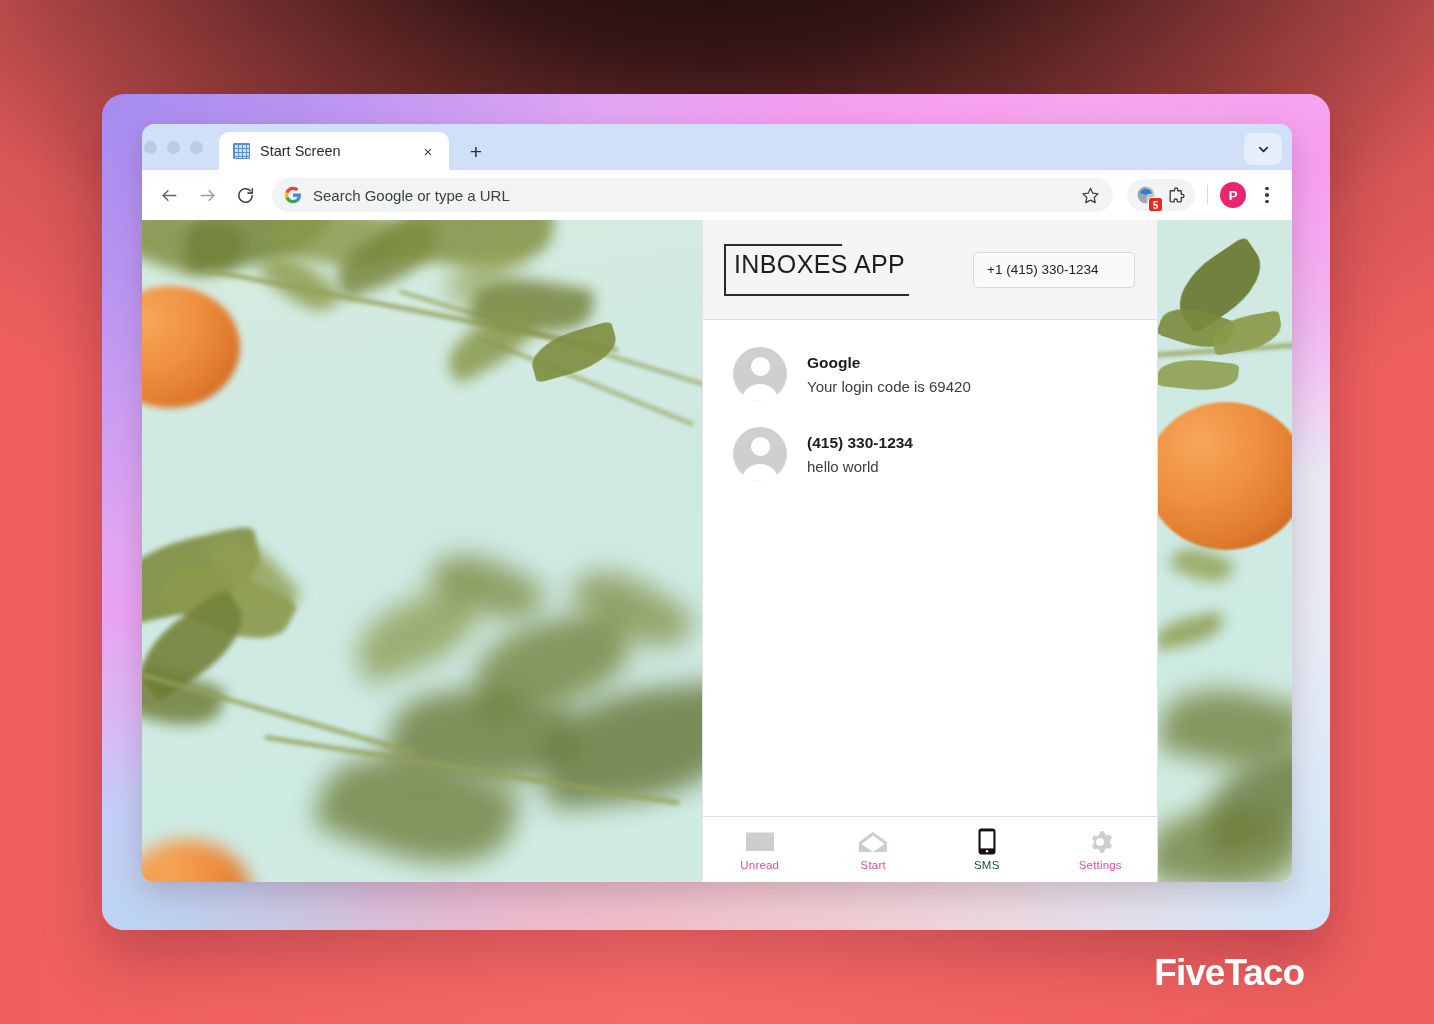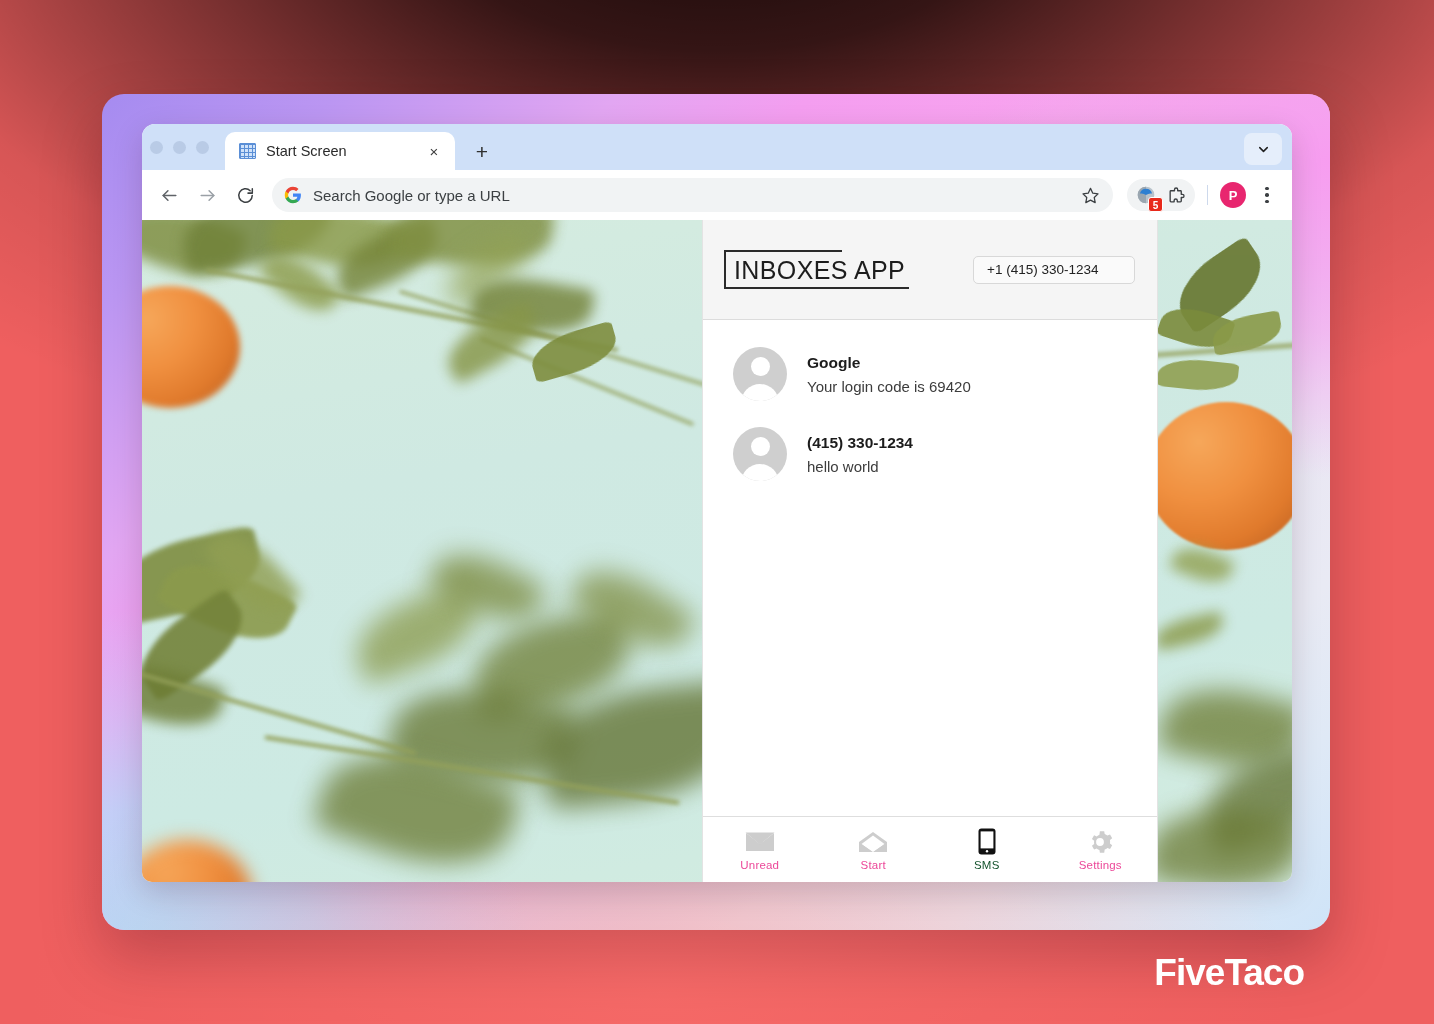--- a/index.html
+++ b/index.html
@@ -77,21 +77,21 @@
     z-index: 4;
   }
 
   
   .tabstrip {
     position: relative;
     height: 46px;
     background: #cfe0f8;
     display: flex;
     align-items: flex-end;
-    padding-left: 6px;
+    padding-left: 0;
   }
   .win-dots { display:flex; gap:10px; align-items:center; height:46px; padding:0 10px 0 2px; }
   .dot { width: 13px; height: 13px; border-radius: 50%; background: #b9cbe6; }
 
   .tab {
     position: relative;
     display: flex; align-items: center; gap: 10px;
     height: 38px;
     min-width: 230px;
     padding: 0 10px 0 14px;
@@ -231,21 +231,21 @@
   }
   .panel-header {
     height: 100px; flex: none;
     background: #f5f5f5;
     border-bottom: 1px solid #dcdcdc;
     display: flex; align-items: center; justify-content: space-between;
     padding: 0 22px 0 21px;
   }
   .brand {
     position: relative;
-    padding: 6px 4px 4px 10px;
+    padding: 6px 4px 17px 10px;
     color: #1d1d1d;
     font-size: 25px;
     letter-spacing: .4px;
     font-weight: 400;
     font-family: "Liberation Sans", sans-serif;
     white-space: nowrap;
   }
   .brand::before {
     content:"";
     position: absolute; left: 0; top: 0;
@@ -254,21 +254,21 @@
   .brand::after {
     content:"";
     position: absolute; left: 0; bottom: 0;
     width: 100%; height: 2px; background: #2b2b2b;
   }
   .brand-left-rule {
     position: absolute; left: 0; top: 0; bottom: 0;
     width: 2px; background: #2b2b2b;
   }
   .phone-box {
-    width: 162px; height: 28px;
+    width: 162px; height: 36px;
     background: #fafafa;
     border: 1px solid #d8d8d8;
     border-radius: 5px;
     display: flex; align-items: center;
     padding: 0 13px;
     font-size: 13.5px; color: #222;
   }
 
   .msg-list { flex: 1; overflow: hidden; padding-top: 14px; }
   .msg {

